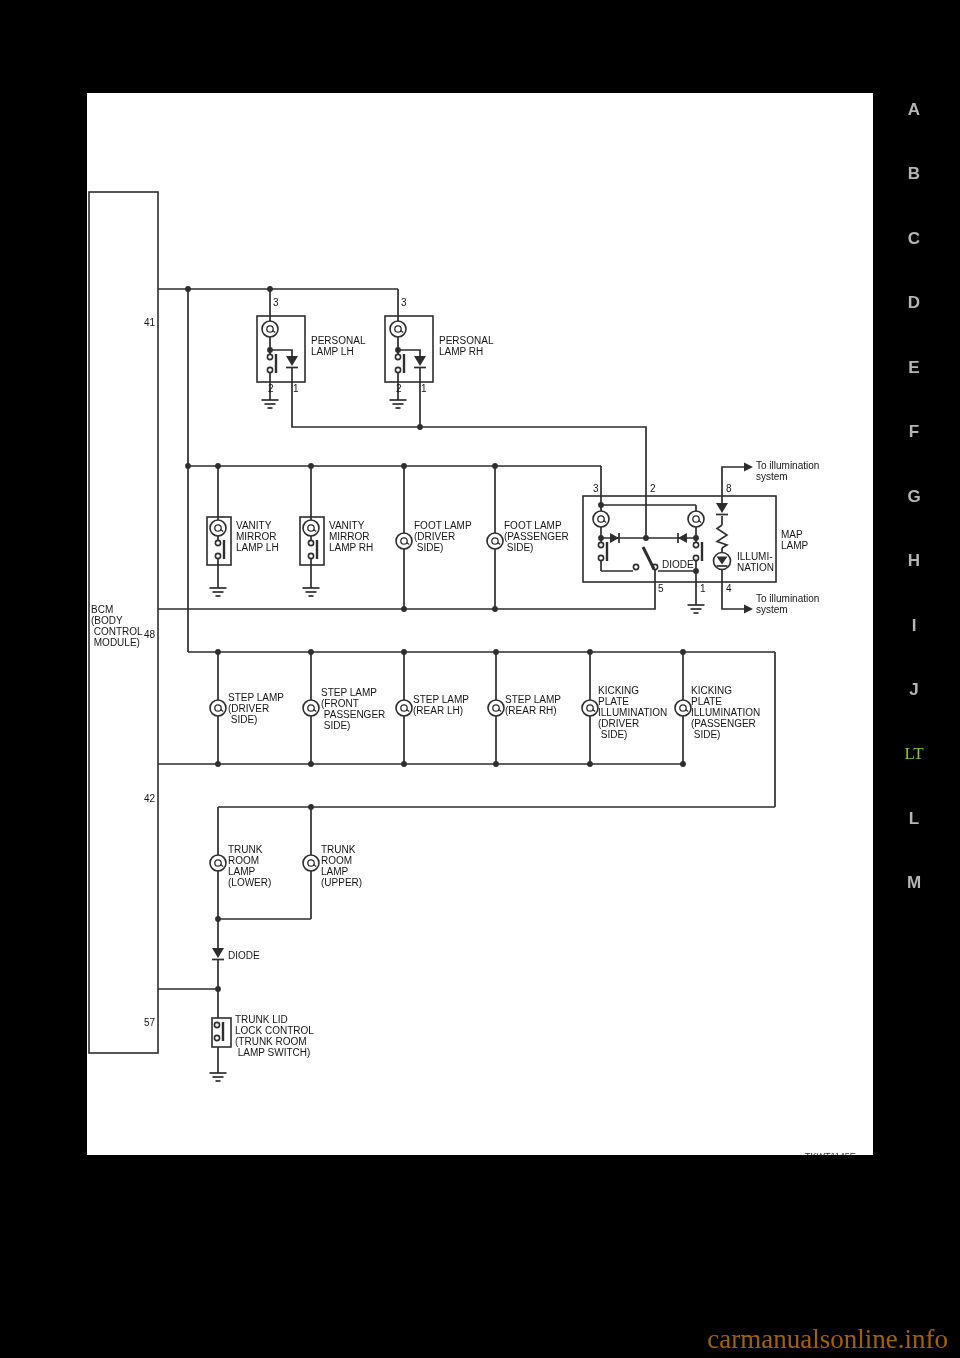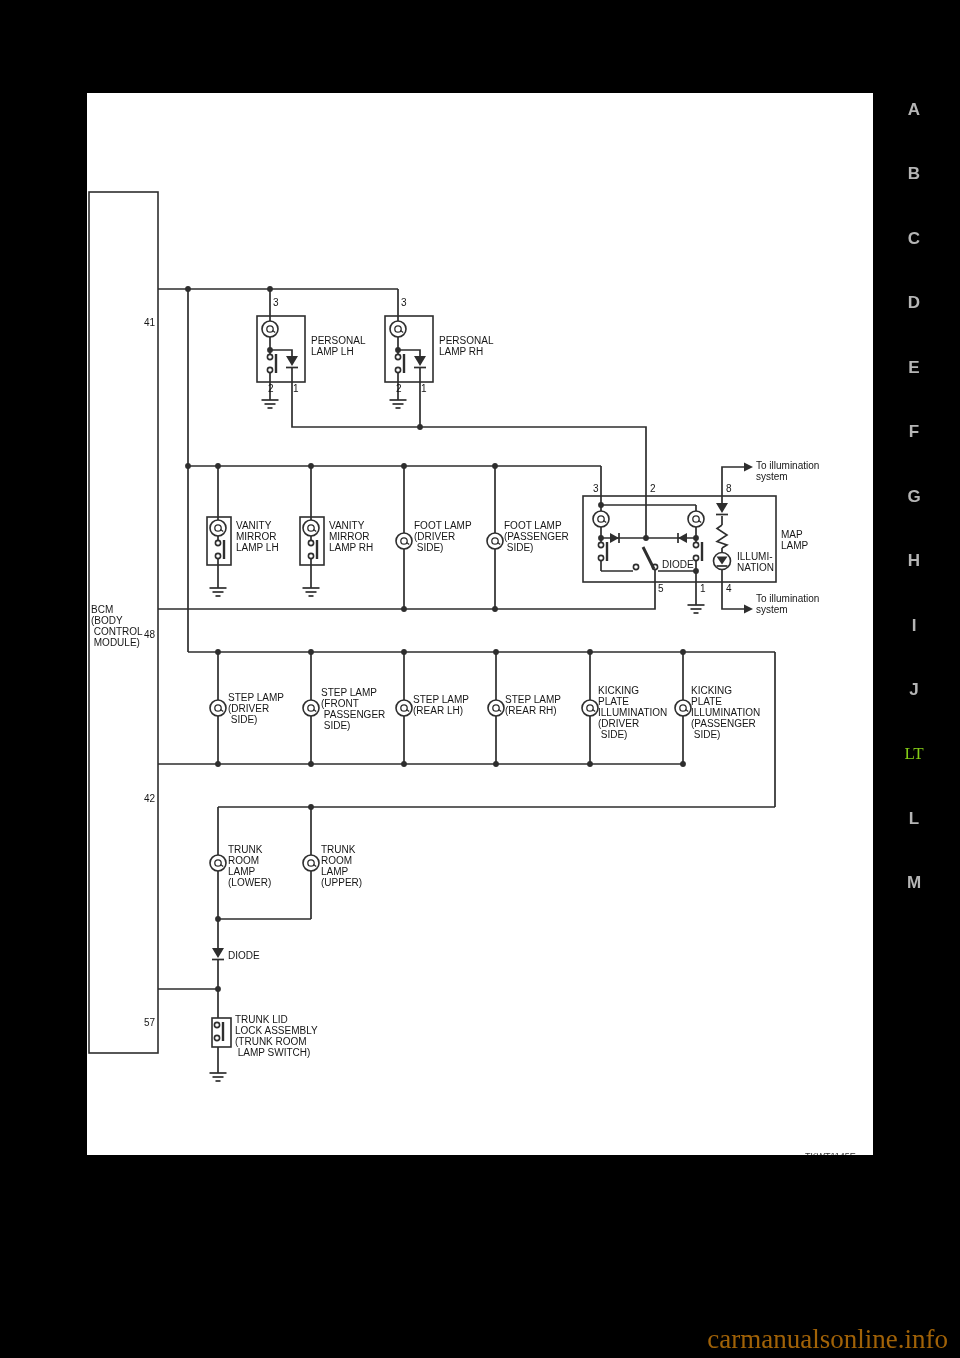--- a/index.html
+++ b/index.html
@@ -296,21 +296,21 @@
   <div class="lbl" style="left:141px;top:751px;">TRUNK
 ROOM
 LAMP
 (LOWER)</div>
   <div class="lbl" style="left:234px;top:751px;">TRUNK
 ROOM
 LAMP
 (UPPER)</div>
   <div class="lbl" style="left:141px;top:857px;">DIODE</div>
   <div class="lbl" style="left:148px;top:921px;">TRUNK LID
-LOCK ASSEMBLY
+LOCK CONTROL
 (TRUNK ROOM
  LAMP SWITCH)</div>
 
   <div class="figcode">TKWT1145E</div>
 </div>
 
 <div class="letter" style="top:101px;">A</div>
 <div class="letter" style="top:165px;">B</div>
 <div class="letter" style="top:230px;">C</div>
 <div class="letter" style="top:294px;">D</div>

